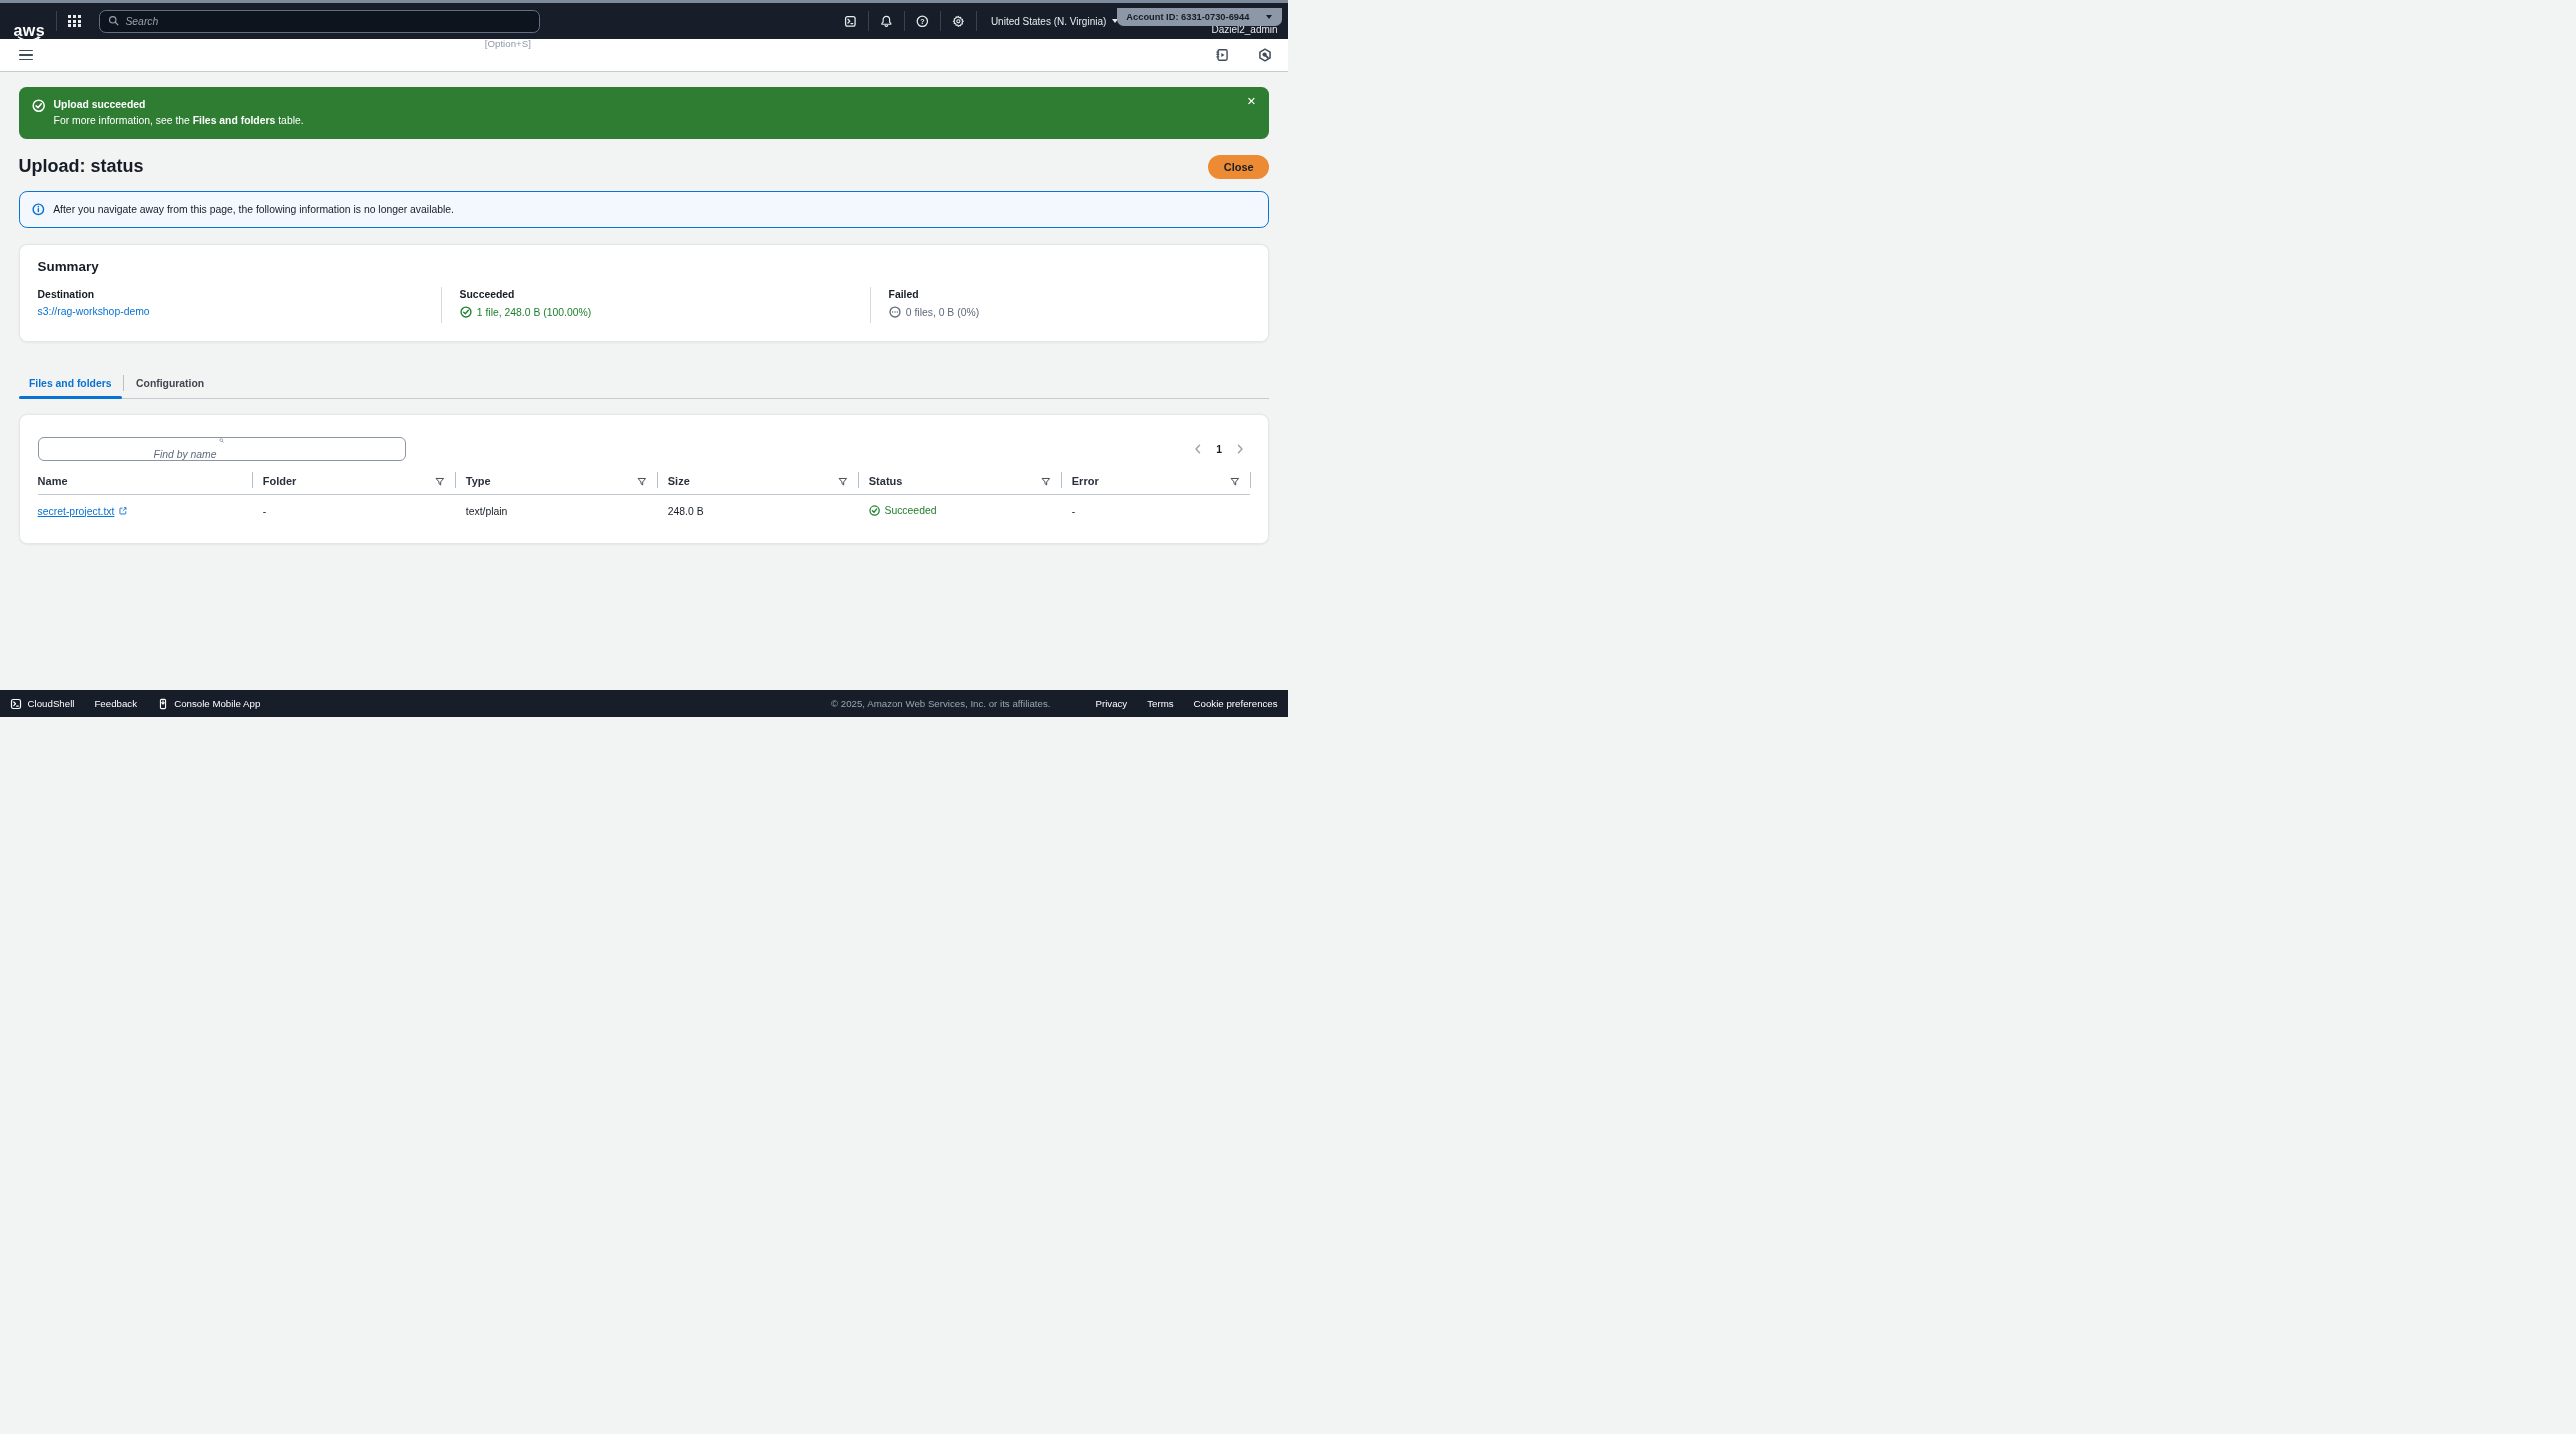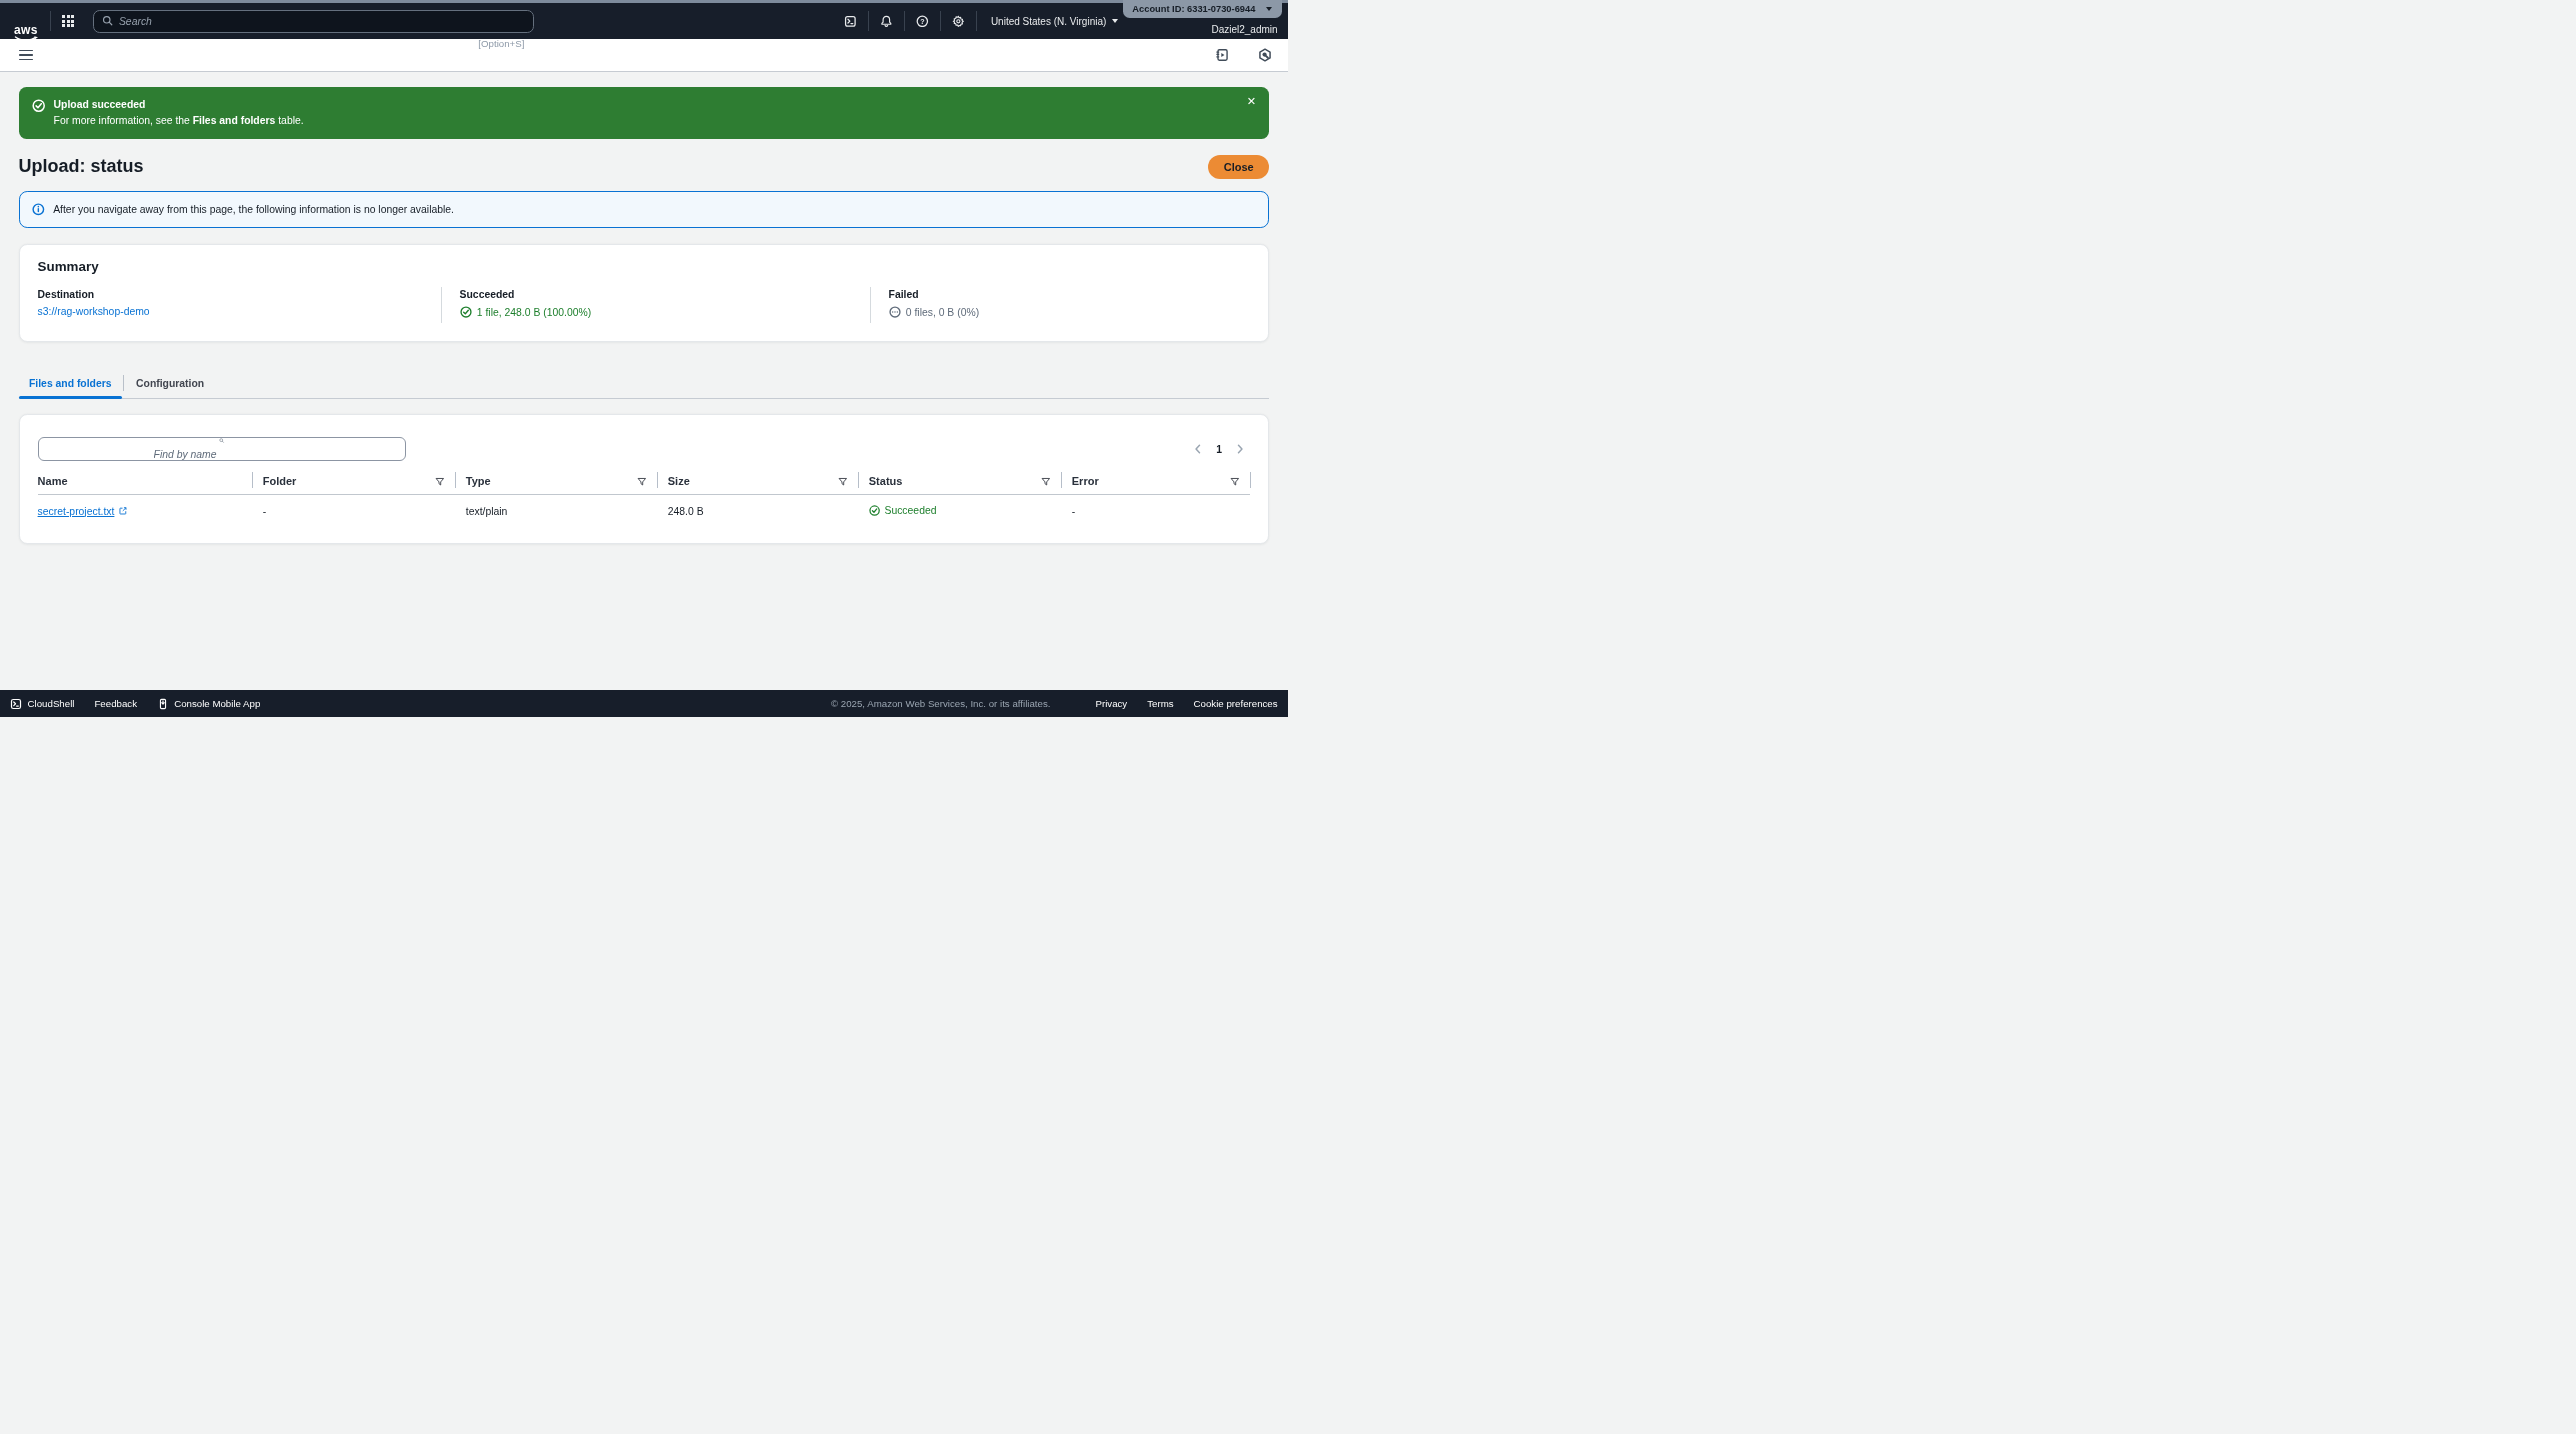--- a/index.html
+++ b/index.html
@@ -6,34 +6,34 @@
   html,body { width: 1288px; height: 717px; }
   body { font-family: "Liberation Sans", sans-serif; background: #f2f3f3; overflow: hidden; color:#161d26; }
   #app { position: relative; width: 1288px; height: 717px; }
 
   
   .window-strip { height: 3px; background: #7e8b9c; }
 
   
   .topnav { height: 36px; background: #171e2a; display: flex; align-items: center; padding: 0 7.5px; color: #e9ebed; position: relative; }
   .aws-logo { display: flex; flex-direction: column; align-items: center; margin: 0 6px; cursor: pointer; }
-  .aws-logo .t { font-weight: bold; font-size: 12px; line-height: 9.7px; letter-spacing: 0.4px; color:#fff;margin-top:26px; }
+  .aws-logo .t { font-weight: bold; font-size: 16px; line-height: 9.7px; letter-spacing: 0.4px; color:#fff;margin-top:26px; }
   .nav-divider { width: 0.7px; height: 19.4px; background: #39424f; margin: 0 5.2px; }
   .icon-btn { width: 25px; height: 30px; display: flex; align-items: center; justify-content: center; cursor: pointer; background: none; border: none; color:#e9ebed; }
   .grid-icon { display: grid; grid-template-columns: repeat(3, 3px); grid-gap: 1.9px; }
   .grid-icon span { width: 3px; height: 3px; background: #e9ebed; }
   .search-wrap { margin-left: 12px; width: 441px; height: 23px; background: #0e141d; border: 0.7px solid #65707e; border-radius: 6.7px; display: flex; align-items: center; padding: 0 8.2px; gap: 6px; }
   .search-wrap input { flex: 1; background: transparent; border: none; outline: none; color: #d1d5db; font-size: 10.4px; font-style: italic; font-family: inherit; }
   .search-wrap input::placeholder { color: #97a1ad; font-style: italic; }
   .search-shortcut { color: #8d99a8; font-size: 9.7px; margin-top: 44px; }
   .nav-right { margin-left: auto; display: flex; align-items: center; }
   .region { display: flex; align-items: center; gap: 5.2px; font-size: 10px; padding: 0 9px; cursor: pointer; white-space: nowrap; }
   .caret-down { width: 0; height: 0; border-left: 3.4px solid transparent; border-right: 3.4px solid transparent; border-top: 4.1px solid #e9ebed; display: inline-block; }
   .nav-spacer { width: 154px; }
-  .account-badge { position: absolute; top: 0; right: 6px; background: #8c98a7; color: #161d26; font-weight: bold; font-size: 9.3px; padding: 3.7px 9.7px 4.5px; border-radius: 0 0 6.7px 6.7px; display: flex; align-items: center; gap: 11px; z-index: 6; cursor: pointer; white-space: nowrap; }
+  .account-badge { position: absolute; top: 8px; right: 6px; background: #8c98a7; color: #161d26; font-weight: bold; font-size: 9.3px; padding: 3.7px 9.7px 4.5px; border-radius: 0 0 6.7px 6.7px; display: flex; align-items: center; gap: 17px; z-index: 6; cursor: pointer; white-space: nowrap; }
   .account-badge .caret-down { border-top-color: #161d26; }
   .username { position: absolute; right: 10.4px; top: 21px; font-size: 10px; color: #e9ebed; z-index: 5; cursor: pointer; }
 
   
   .toolbar { height: 33px; background: #fff; border-bottom: 0.7px solid #c6cbd2; display: flex; align-items: center; padding: 0 10.4px; }
   .hamburger { margin-left: 9px; display: flex; flex-direction: column; gap: 2.6px; cursor: pointer; background:none; border:none; }
   .hamburger span { width: 13.4px; height: 1.9px; background: #414c59; border-radius: 0.7px; }
   .toolbar-right { margin-left: auto; display: flex; gap: 18px; align-items: center; color: #414c59; }
 
   

